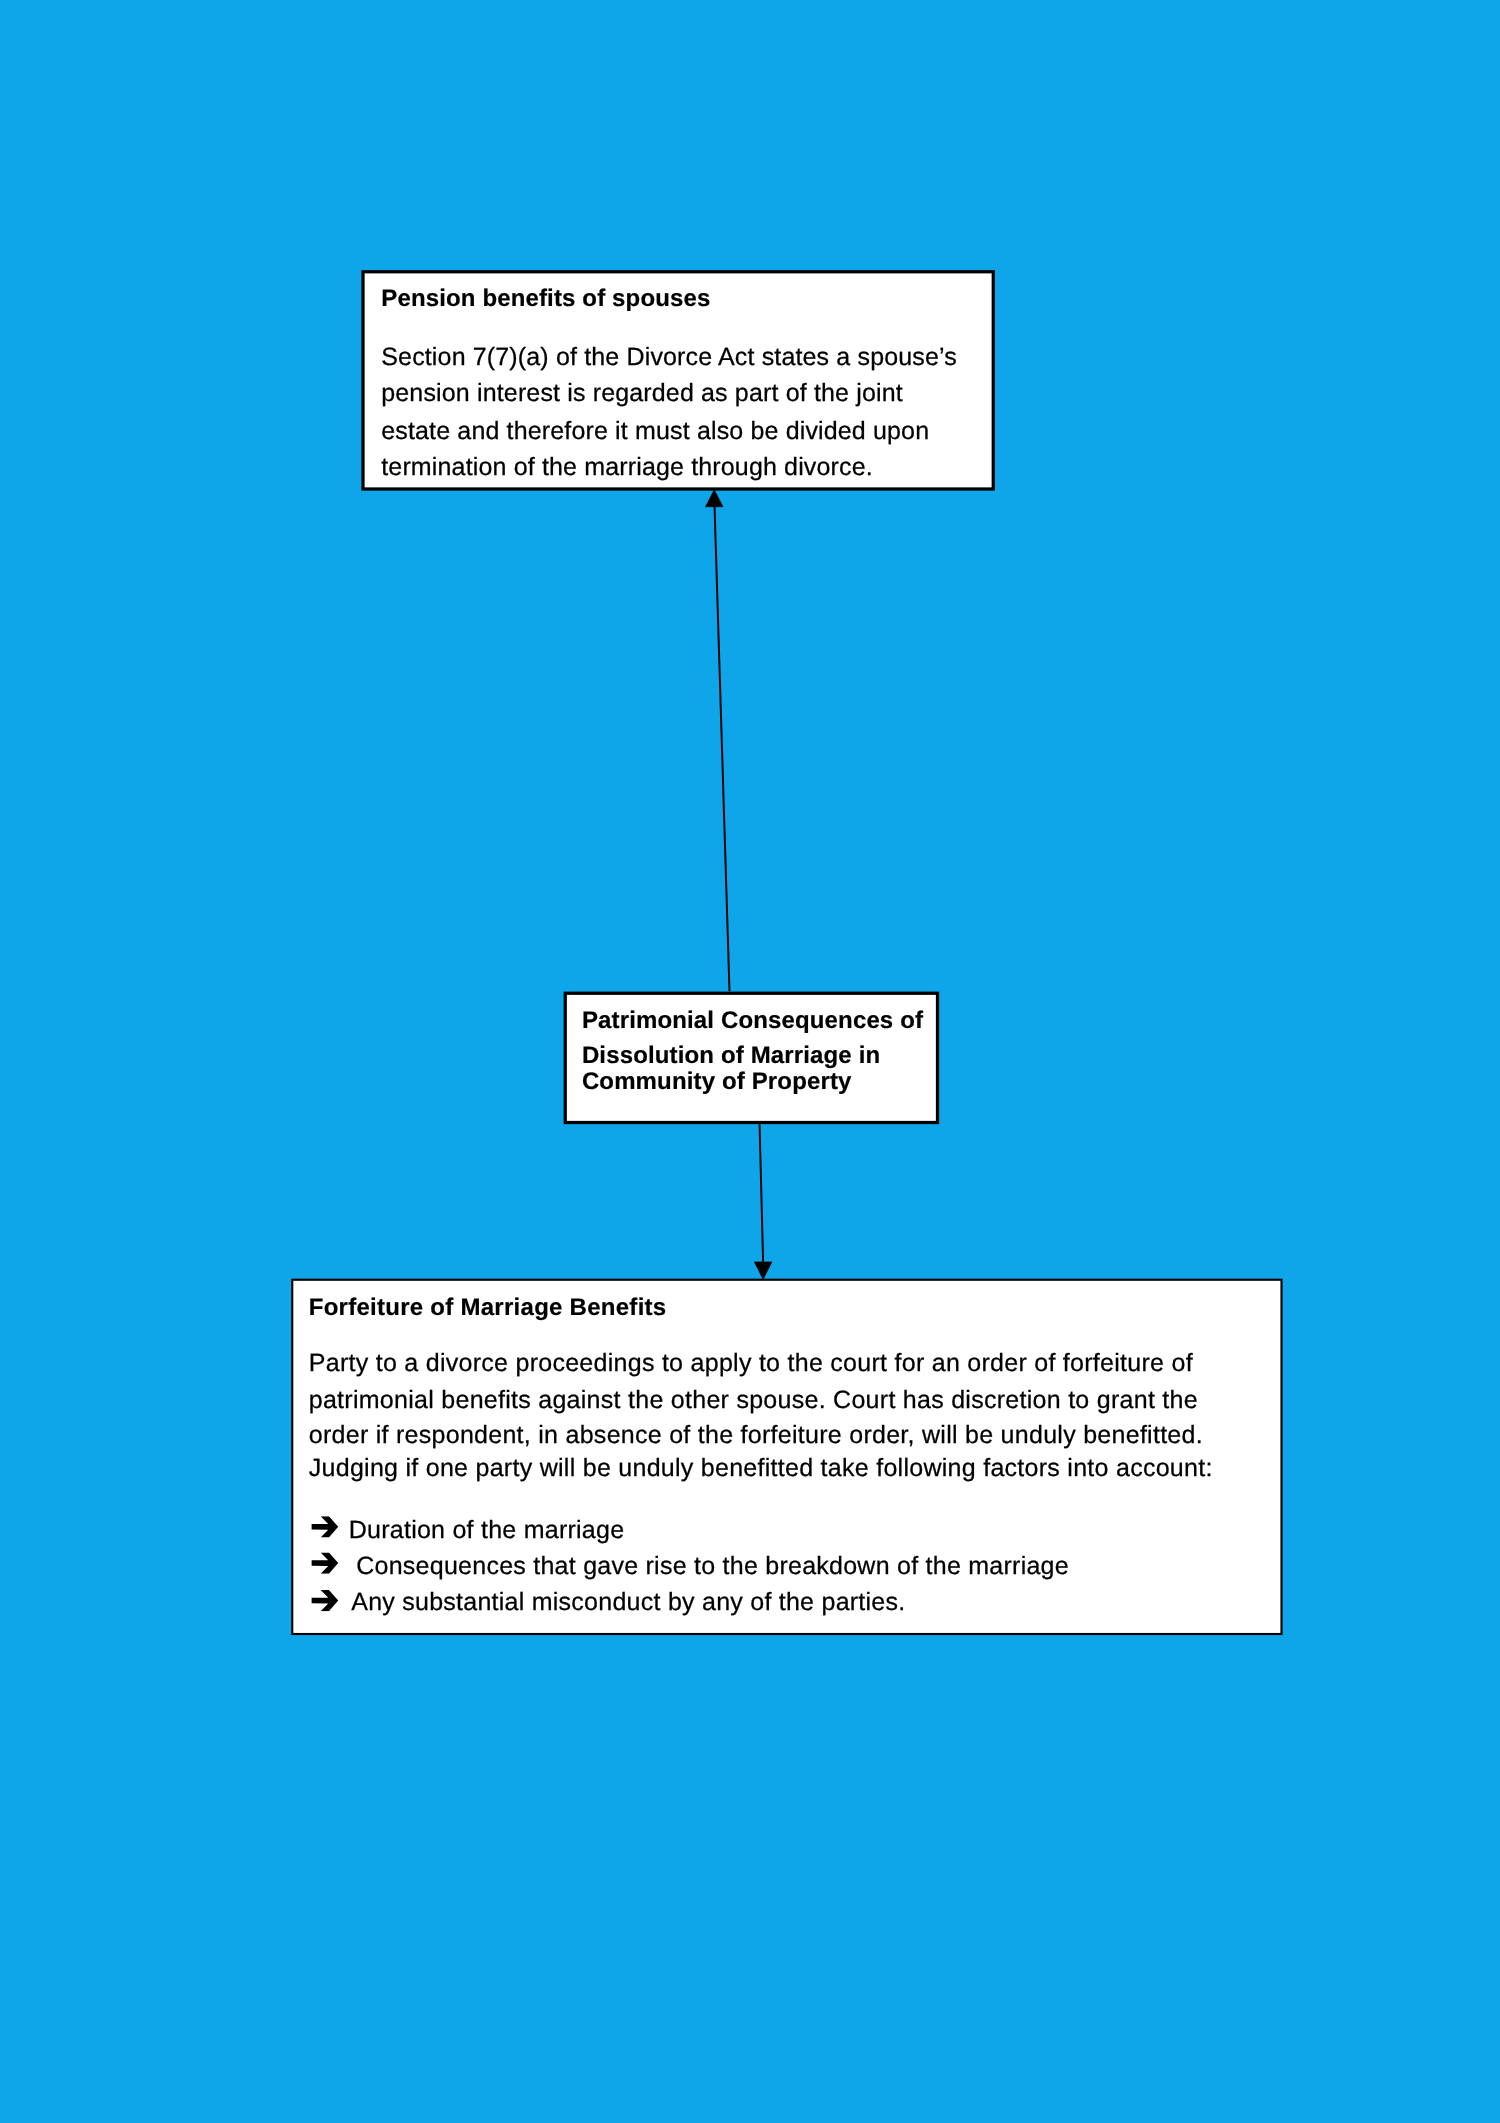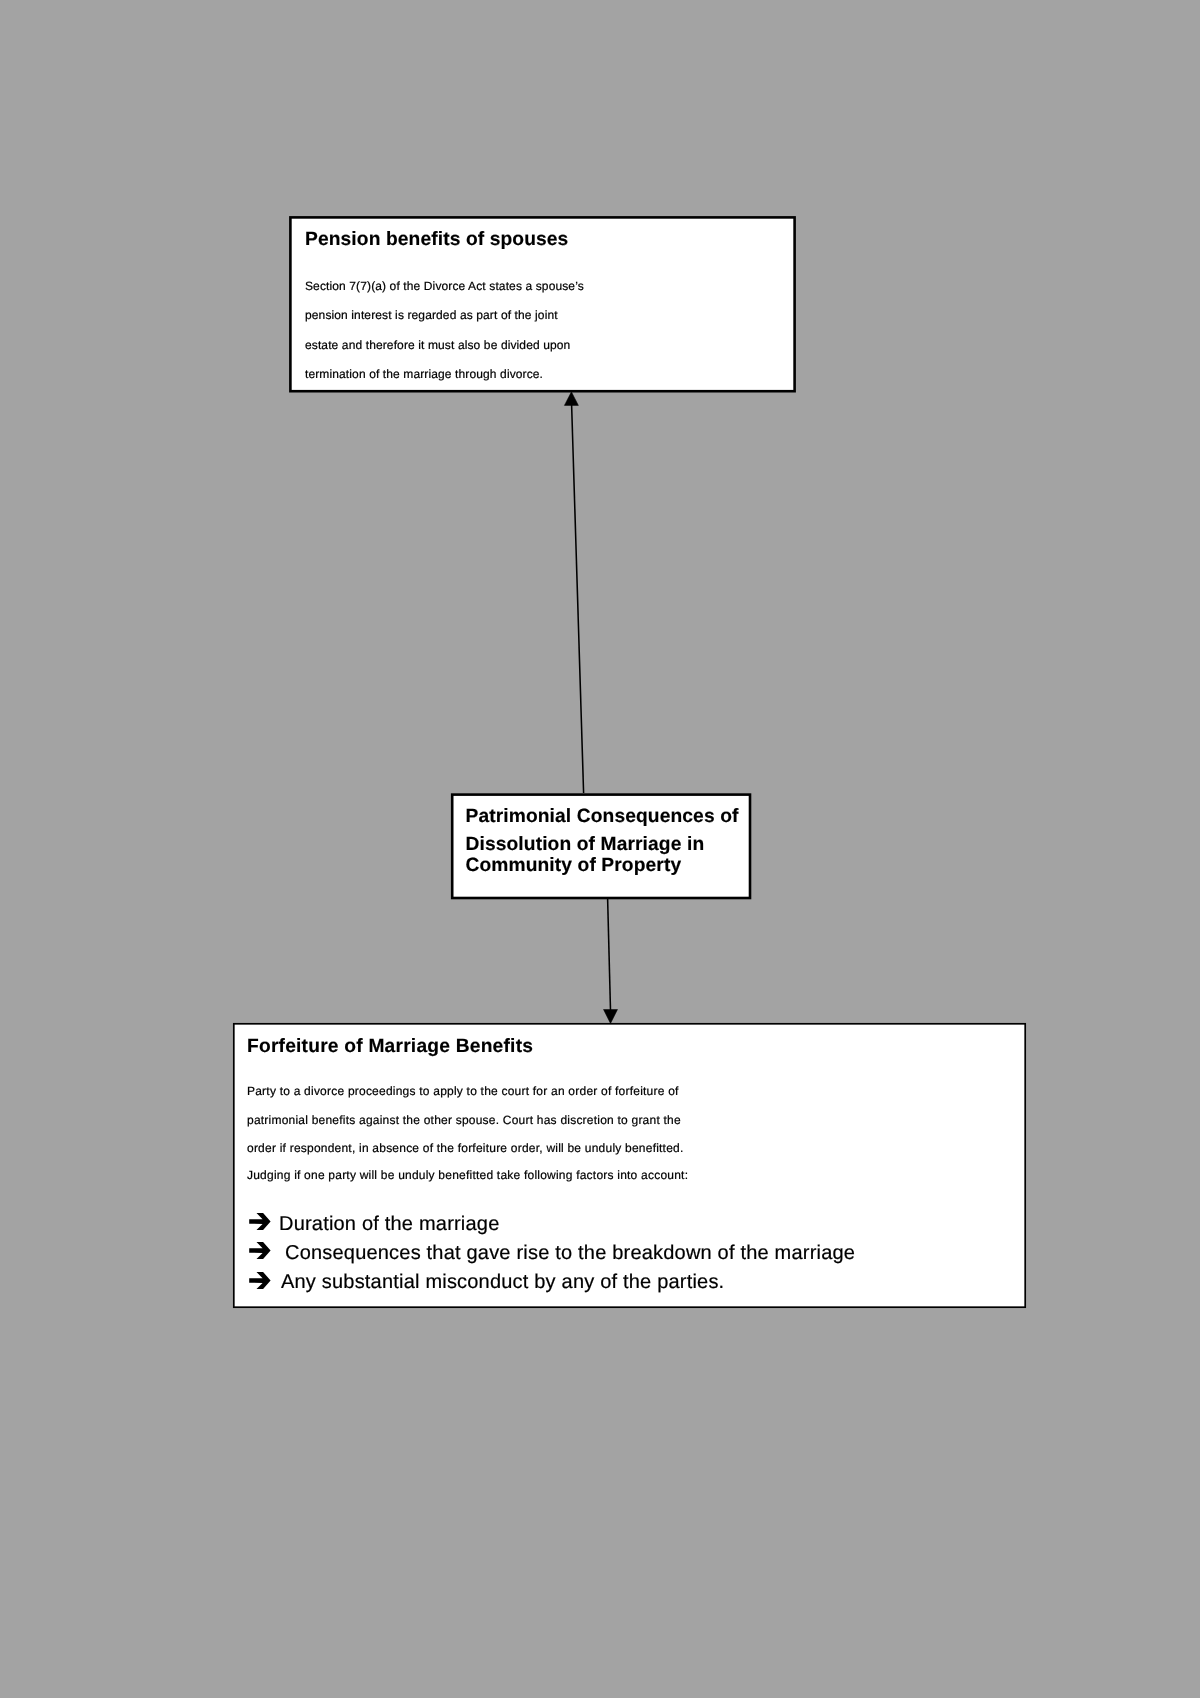--- a/index.html
+++ b/index.html
@@ -1,22 +1,22 @@
 <!DOCTYPE html>
 <html><head>
 <meta charset="utf-8">
 <title>Patrimonial Consequences of Dissolution of Marriage in Community of Property</title>
 <style>
   html,body{margin:0;padding:0;background:#ffffff;}
   body{width:1200px;height:1698px;position:relative;overflow:hidden;
        font-family:"Liberation Sans",sans-serif;color:#000000;
        -webkit-font-smoothing:antialiased;text-rendering:geometricPrecision;}
-  .page{position:absolute;left:0;top:0;width:1200px;height:1698px;background:#a3a3a3;}
+  .page{position:absolute;left:0;top:0;width:1200px;height:1698px;background:#0ea5e9;}
   .node{position:absolute;box-sizing:border-box;background:transparent;}
-  .tline{position:absolute;white-space:nowrap;font-size:12px;line-height:20px;margin:0;letter-spacing:0.12px;-webkit-text-stroke:0.2px #000000;}
+  .tline{position:absolute;white-space:nowrap;font-size:20px;line-height:20px;margin:0;letter-spacing:0.12px;-webkit-text-stroke:0.2px #000000;}
   #node-forfeiture .tline{letter-spacing:0.22px;}
   .tline.h{font-weight:bold;font-size:19.2px;line-height:19px;-webkit-text-stroke:0.15px #000000;}
   #connectors{position:absolute;left:0;top:0;width:1200px;height:1698px;}
   .bullet-row{position:absolute;white-space:nowrap;font-size:20px;line-height:20px;letter-spacing:0.2px;-webkit-text-stroke:0.2px #000000;}
   .wd-arrow{position:absolute;left:-0.4px;top:-0.5px;width:22.2px;height:17.1px;}
 </style>
 </head>
 <body>
 
 <div class="page">

